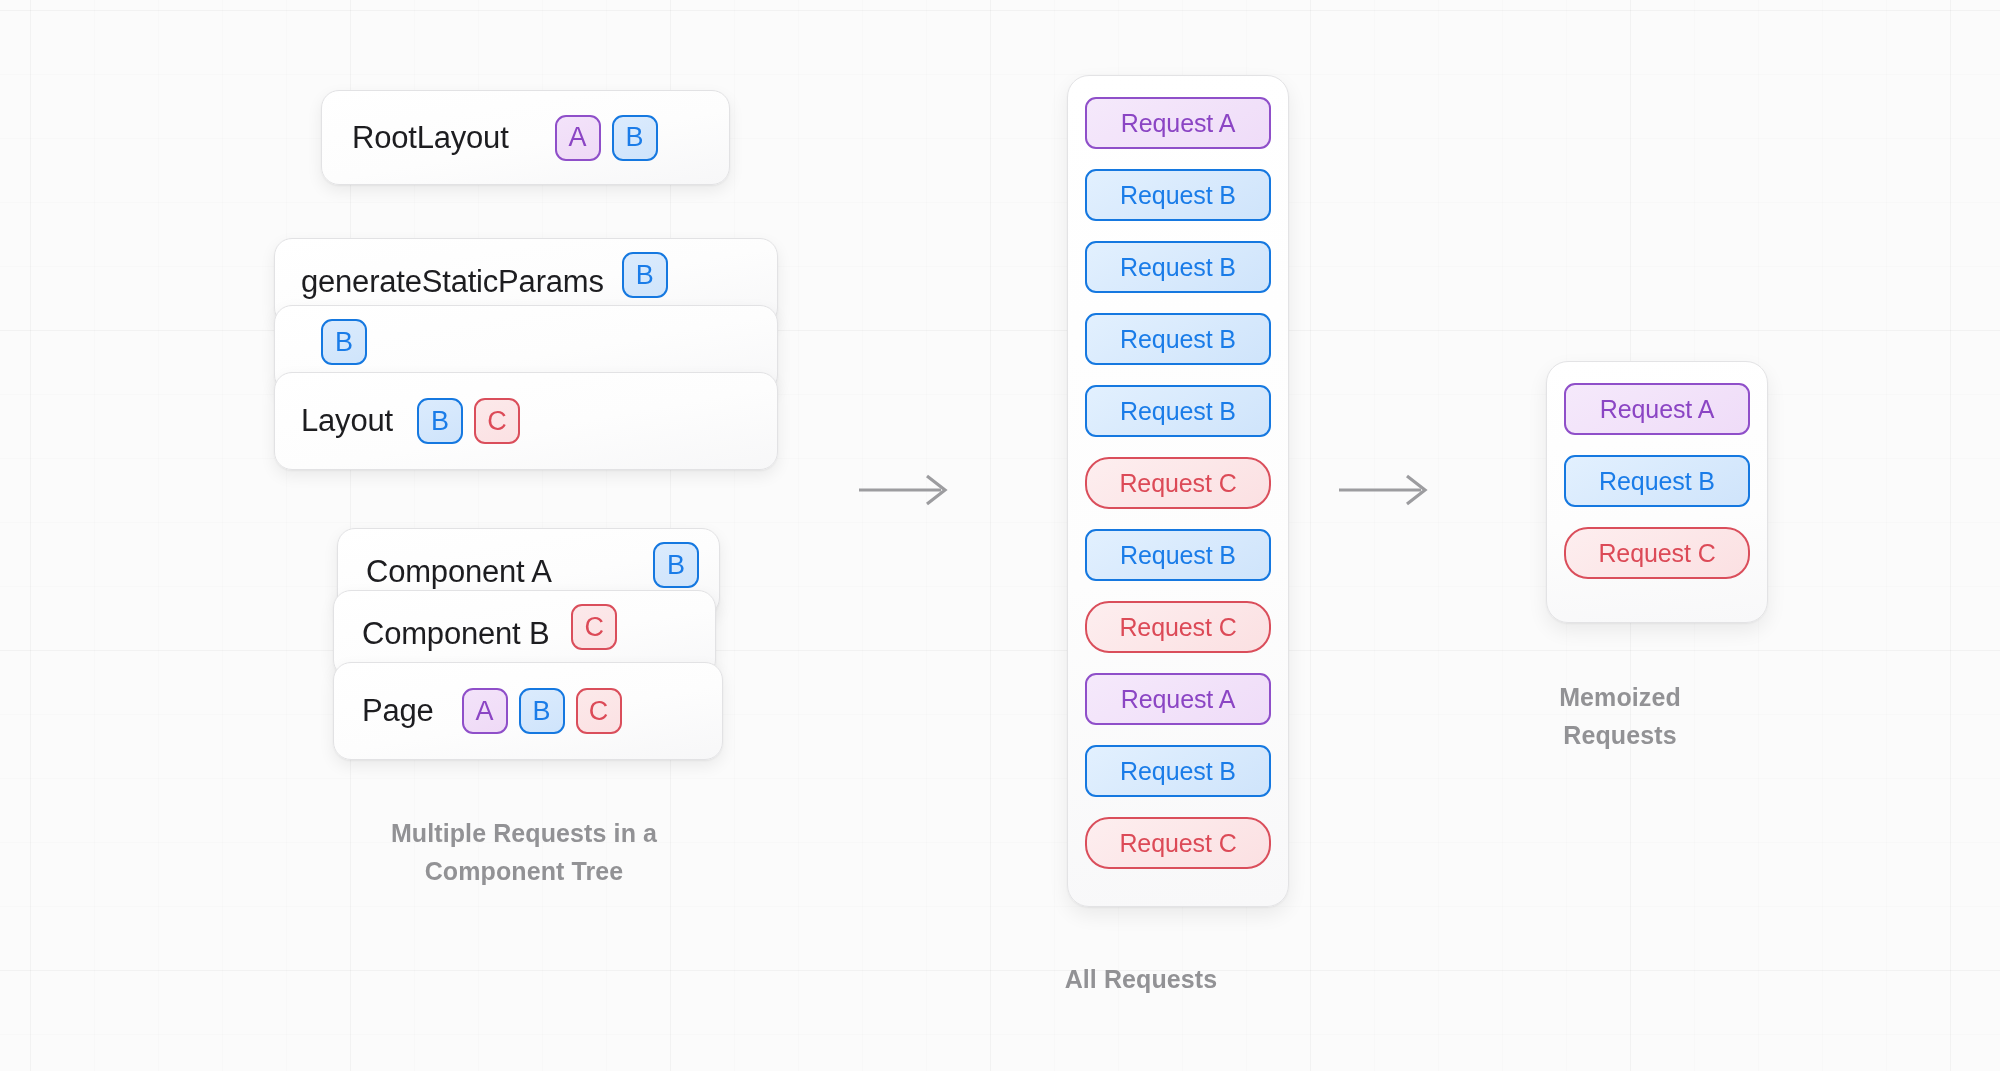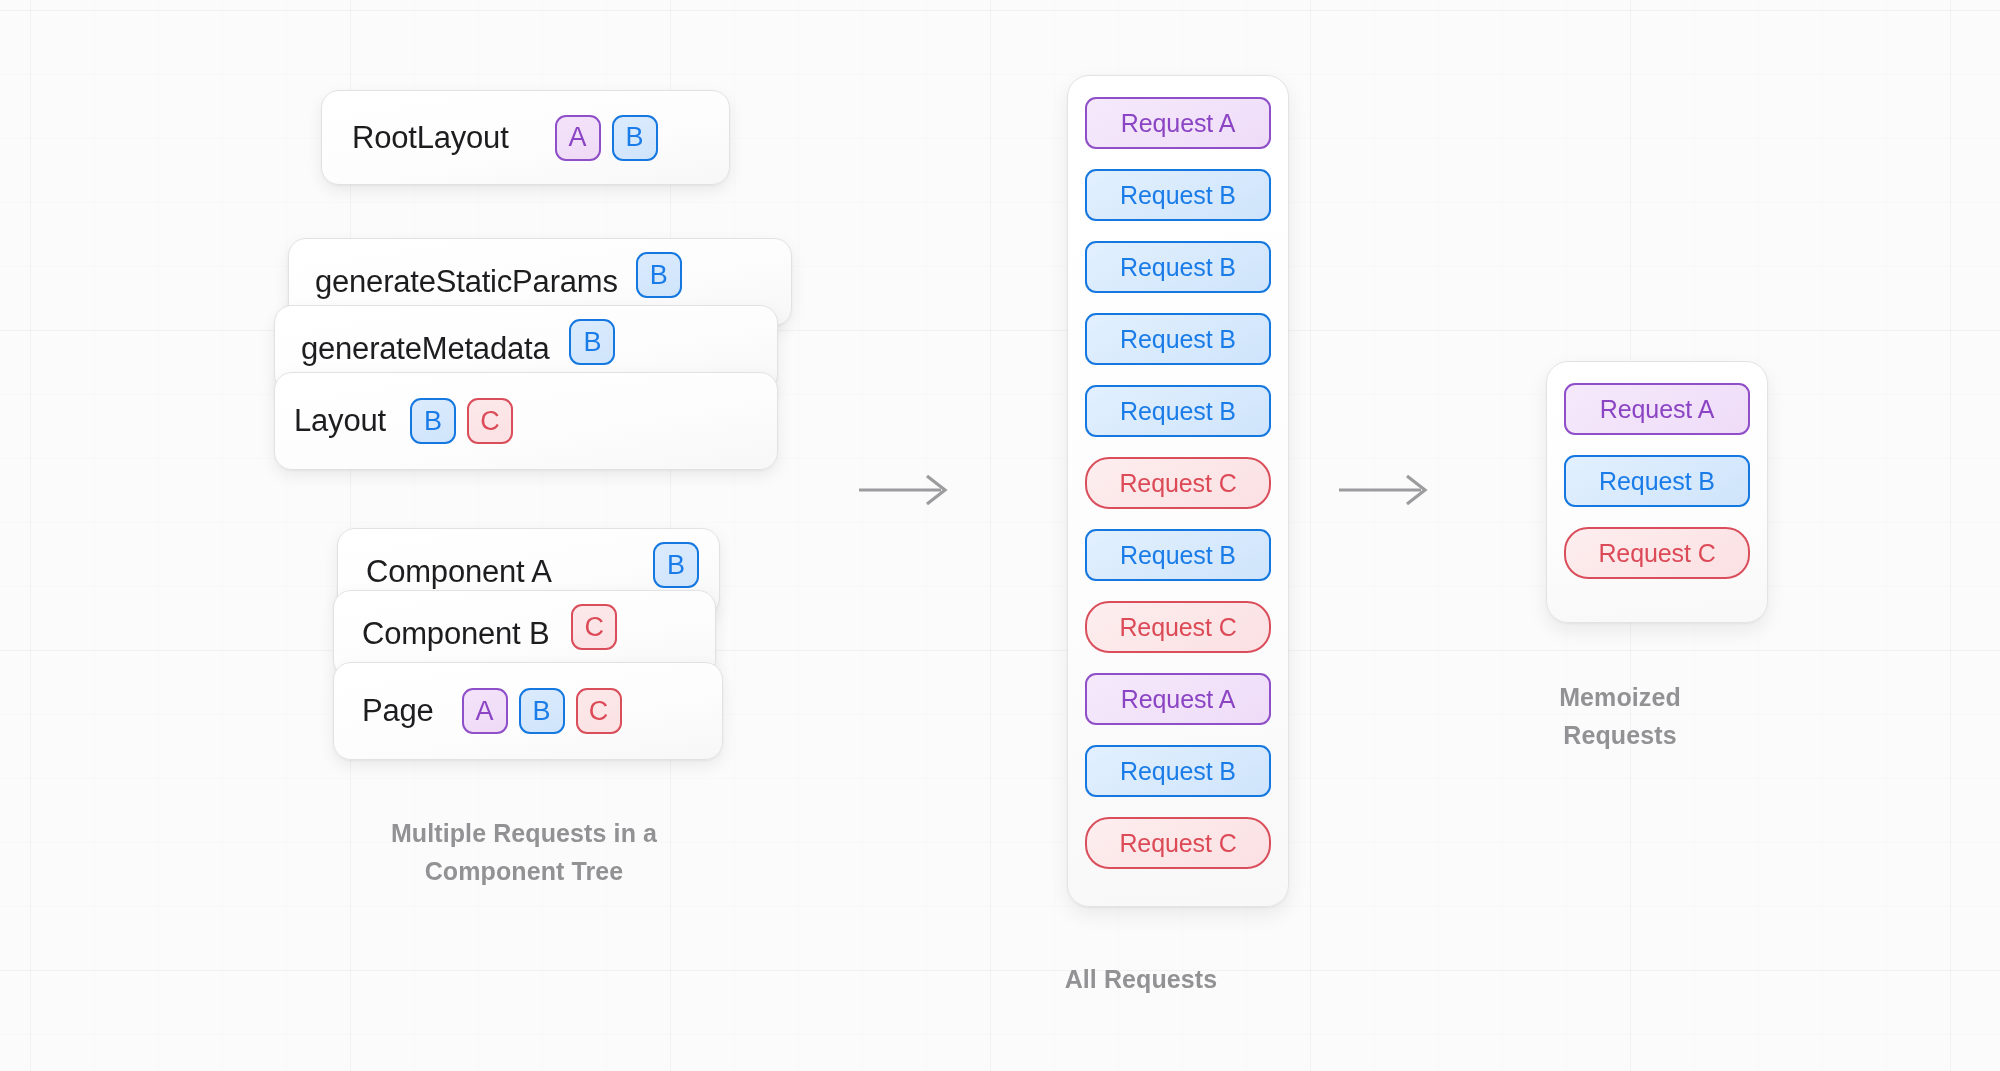--- a/index.html
+++ b/index.html
@@ -158,35 +158,34 @@
 <div id="canvas">
 
   <div class="card" style="left:321px; top:90px; width:409px; height:95px; padding:0 24px 0 30px; justify-content:flex-start; gap:16px;">
     <span class="card-label">RootLayout</span>
     <span class="badges" style="margin-left:30px;">
       <span class="badge a">A</span>
       <span class="badge b">B</span>
     </span>
   </div>
 
-  <div class="card" style="left:274px; top:238px; width:504px; height:88px; padding:0 24px 0 26px; justify-content:flex-start; z-index:1;margin-left:14px;">
+  <div class="card" style="left:274px; top:238px; width:504px; height:88px; padding:0 24px 0 26px; justify-content:flex-start; z-index:1;">
     <span class="card-label">generateStaticParams</span>
     <span class="badges" style="margin-left:18px;">
       <span class="badge b" style="margin-top:-14px;">B</span>
     </span>
   </div>
 
   <div class="card" style="left:274px; top:305px; width:504px; height:88px; padding:0 24px 0 26px; justify-content:flex-start; z-index:2;">
-    <span class="card-label">generateMetadata</span>
     <span class="badges" style="margin-left:20px;">
       <span class="badge b" style="margin-top:-14px;">B</span>
     </span>
   </div>
 
-  <div class="card" style="left:274px; top:372px; width:504px; height:98px; padding:0 24px 0 19px; justify-content:flex-start; z-index:3;">
+  <div class="card" style="left:274px; top:372px; width:504px; height:98px; padding:0 24px 0 26px; justify-content:flex-start; z-index:3;">
     <span class="card-label">Layout</span>
     <span class="badges" style="margin-left:24px;">
       <span class="badge b">B</span>
       <span class="badge c">C</span>
     </span>
   </div>
 
   <div class="card" style="left:337px; top:528px; width:383px; height:88px; padding:0 20px 0 28px; justify-content:space-between; z-index:1;">
     <span class="card-label">Component A</span>
     <span class="badges" style="margin-left:22px;">

